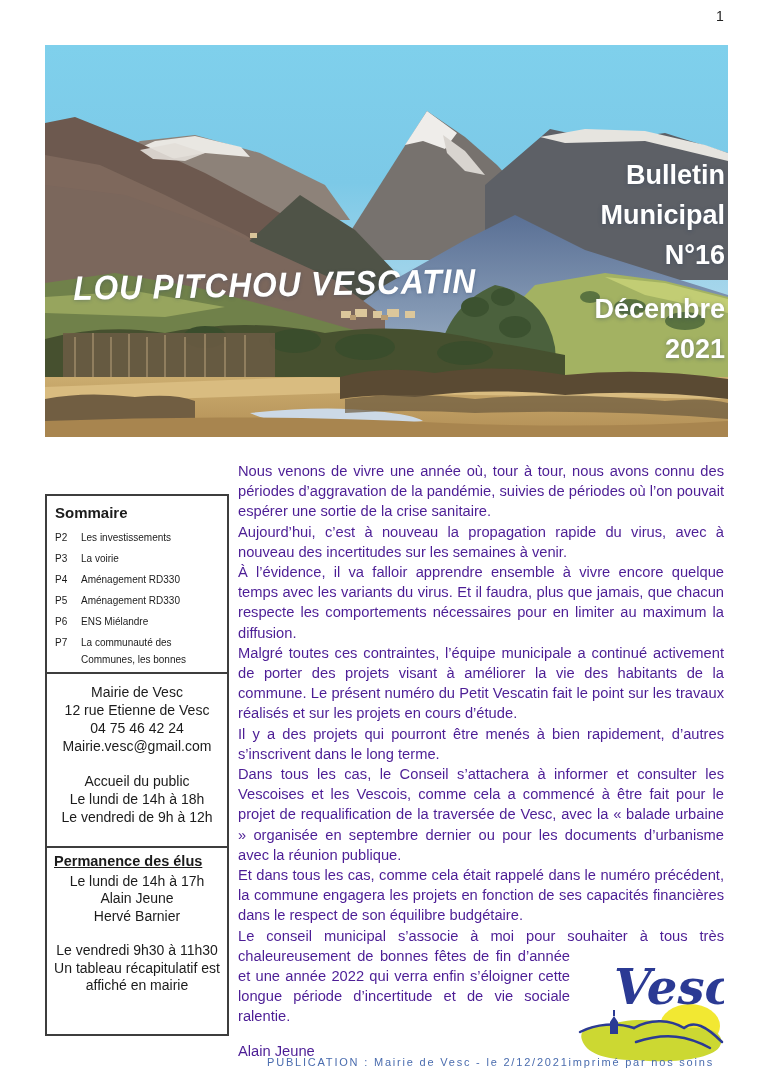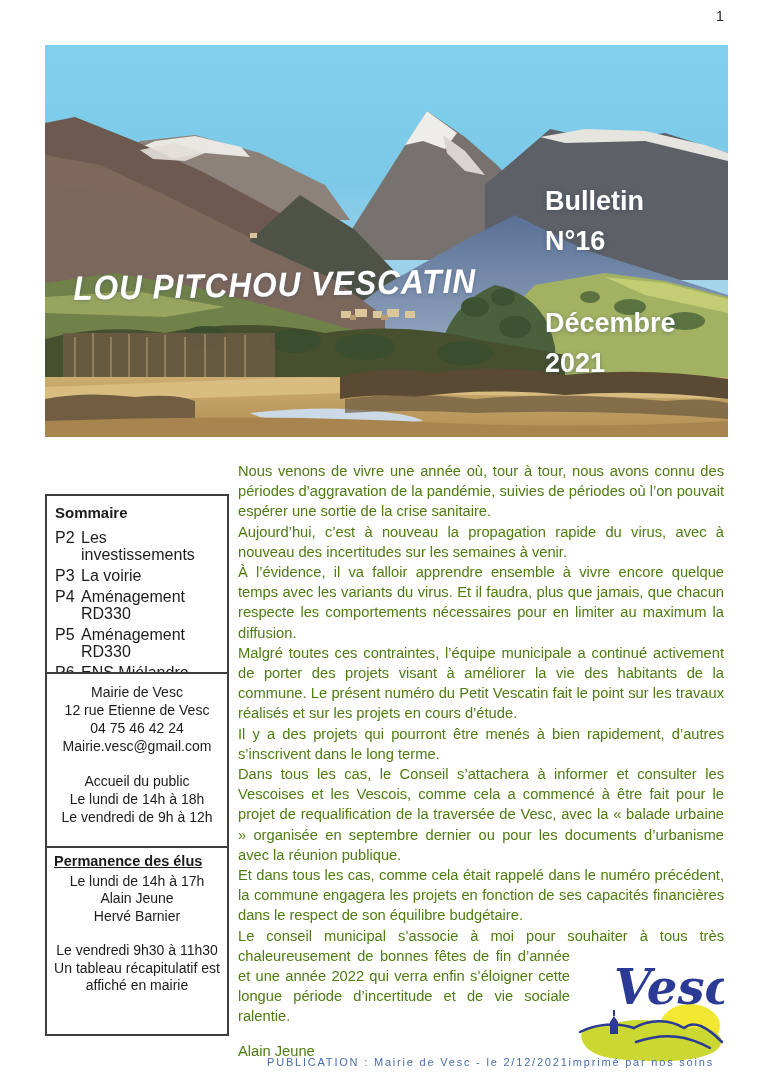--- a/index.html
+++ b/index.html
@@ -12,46 +12,46 @@
   
   .hero { position:absolute; left:45px; top:45px; width:683px; height:392px; overflow:hidden; }
   .hero svg.landscape { position:absolute; left:0; top:0; width:683px; height:392px; display:block; }
   .hero-title {
     position:absolute; left:28px; top:224px; color:#fff;
     font-size:34px; font-weight:bold; font-style:italic; letter-spacing:1px;
     white-space:nowrap; transform:scaleX(0.93) rotate(-1deg); transform-origin:left top;
     text-shadow:0 1px 4px rgba(50,70,100,0.35);
   }
   .hero-meta {
-    position:absolute; left:500px; top:136px; width:180px; text-align:left;
+    position:absolute; left:500px; top:110px; width:180px; text-align:right;
     color:#fff; font-weight:bold; font-size:27px; line-height:40px;
     text-shadow:0 1px 4px rgba(40,60,90,0.4);
   }
-  .hero-meta .gap { margin-top:42px; }
+  .hero-meta .gap { margin-top:14px; }
 
   
   .box {
     position:absolute; left:45px; width:184px; background:#fff;
     border:2px solid #3d3d3d; box-sizing:border-box; overflow:hidden;
   }
   .box-sommaire { top:449px; height:211px; padding:8px 8px 4px 8px;margin-top:45px; }
   .box-sommaire .title { font-weight:bold; font-size:15px; line-height:18px; margin-bottom:7px; }
-  .toc-item { display:flex; font-size:16px; line-height:17px; margin-bottom:4px; }
+  .toc-item { display:flex; font-size:10px; line-height:17px; margin-bottom:4px; }
   .toc-page { width:26px; flex:none; }
   .toc-label { flex:1; }
 
   .box-mairie { top:672px; height:186px; padding:9px 6px; text-align:center; font-size:14px; line-height:18px; }
   .box-perm   { top:846px; height:190px; padding:5px 7px; text-align:center; font-size:14px; line-height:17.5px; }
   .box-perm .title { font-weight:bold; text-decoration:underline; text-align:left; margin-bottom:2px; font-size:14.5px; }
   .vspace { height:17px; }
 
   
   .content {
     position:absolute; left:238px; top:461px; width:486px;
-    font-size:14.7px; line-height:20.2px; text-align:justify; color:#4d7c0f;
+    font-size:14.7px; line-height:20.2px; text-align:justify; color:#4c1d95;
   }
   .content p { margin:0; }
   .p8 { margin:0; }
   .logo-box {
     float:right; width:150px; height:142px; margin:0 0 0 8px;
     shape-outside: inset(24px 0 0 4px); position:relative;
   }
   .logo-box svg { position:absolute; top:24px; right:0; display:block; }
   .signature { margin-top:14px !important; text-align:left; }
 
@@ -173,20 +173,21 @@
       <path d="M295,332 Q340,320 390,328 Q450,318 520,330 Q600,322 683,334 L683,354 Q600,344 520,350 Q440,342 370,352 Q330,348 295,354 Z" fill="#5a4a33"></path>
       <path d="M0,354 Q40,346 90,352 Q130,348 150,356 L150,392 L0,392 Z" fill="#715e42"></path>
       <path d="M300,354 Q360,346 430,354 Q520,346 620,356 Q660,352 683,358 L683,374 Q560,364 430,368 Q360,364 300,368 Z" fill="#6b5a3e" opacity="0.7"></path>
       <path d="M0,376 Q200,368 400,378 Q550,384 683,376 L683,392 L0,392 Z" fill="#a8854f"></path>
     </svg>
 
     <div class="hero-title">LOU PITCHOU VESCATIN</div>
 
     <div class="hero-meta">
       <div>Bulletin</div>
+      <div>Municipal</div>
       <div>N°16</div>
       <div class="gap">Décembre</div>
       <div>2021</div>
     </div>
   </div>
 
   <div class="box box-sommaire">
     <div class="title">Sommaire</div>
     <div class="toc-item">
       <span class="toc-page">P2</span>

